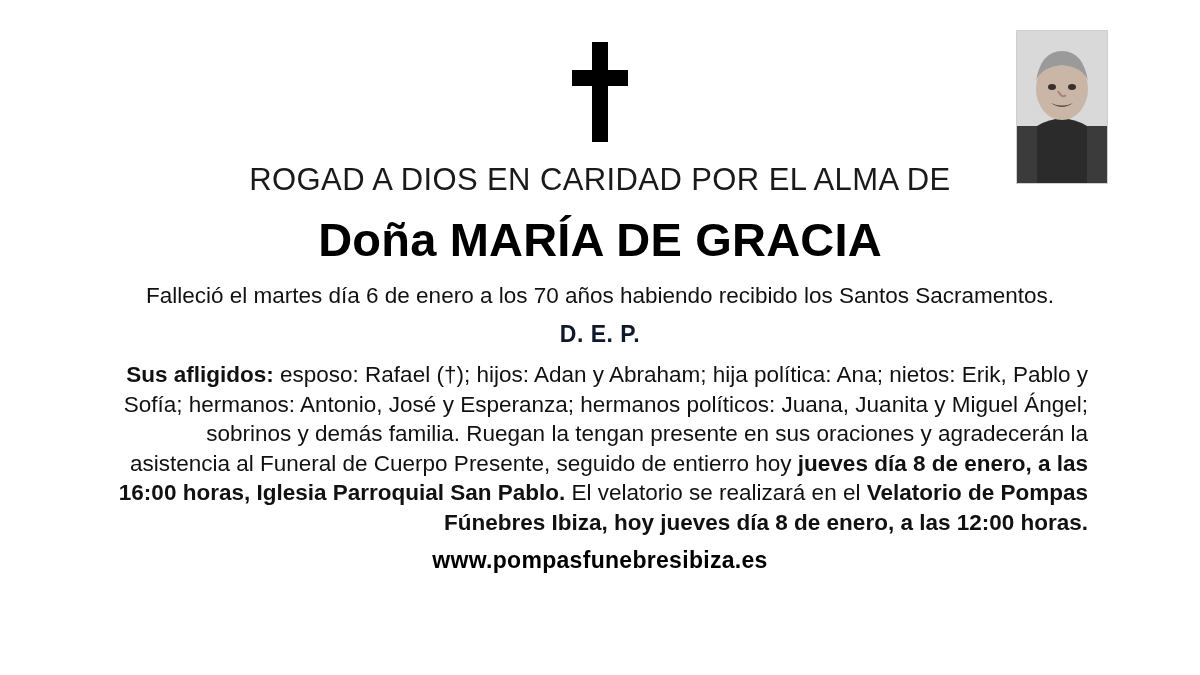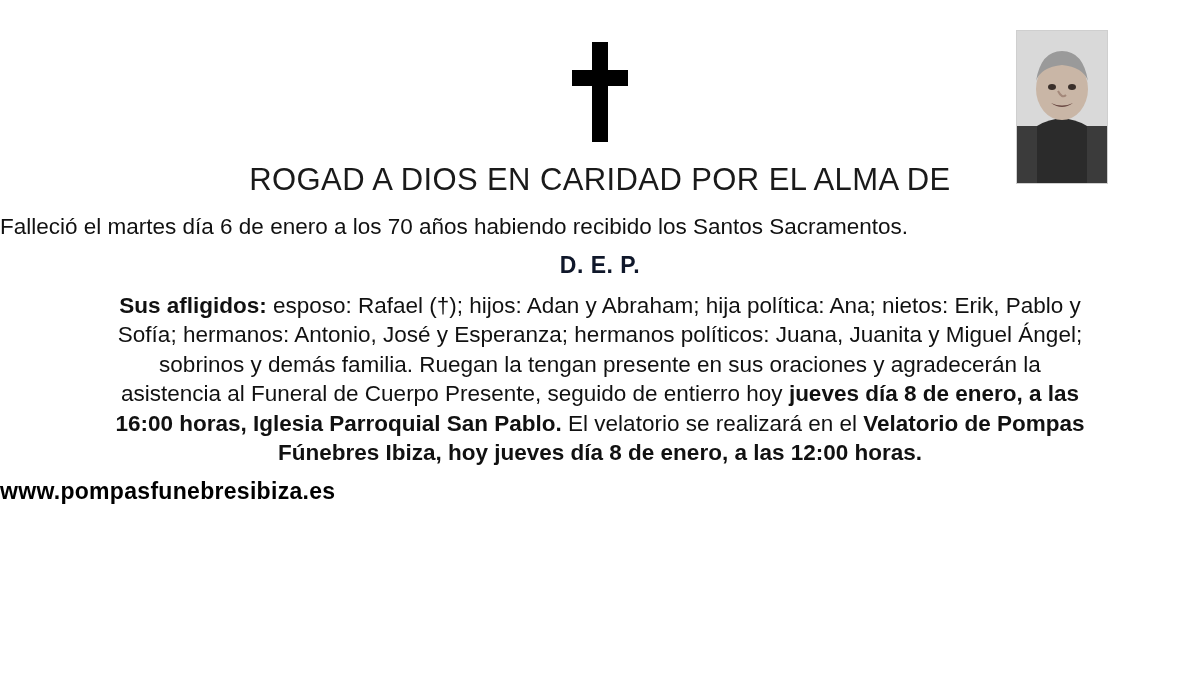--- a/index.html
+++ b/index.html
@@ -72,42 +72,43 @@
   .deceased {
     text-align: center;
     font-weight: bold;
     font-size: 47px;
     line-height: 1.18;
     letter-spacing: 0.2px;
     margin-top: 14px;
     color: #000;
   }
   .died {
-    text-align: left;
+    text-align: center;
     font-size: 22.5px;
     margin-top: 16px;
     color: #111;
   }
   .dep {
     text-align: center;
     font-weight: bold;
     font-size: 23px;
     margin-top: 12px;
     letter-spacing: 0.5px;
     color: #0f172a;
   }
   .body-text {
     margin: 12px 112px 0 112px;
     font-size: 22.5px;
     line-height: 1.31;
-    text-align: center;
+    text-align: right;
     color: #111;
   }
   .body-text b { font-weight: bold; }
   .website {
+    text-align: center;
     font-weight: bold;
     font-size: 23px;
     margin-top: 10px;
     letter-spacing: 0.3px;
     color: #000;
   }
 </style>
 </head>
 <body>
 
@@ -130,20 +131,21 @@
   <div class="cross-wrap">
     <div class="cross">
       <div class="v"></div>
       <div class="h"></div>
     </div>
   </div>
 
   <div class="line1">ROGAD A DIOS EN CARIDAD POR EL ALMA DE</div>
 
   <div class="deceased">
+    <div>Doña MARÍA DE GRACIA</div>
   </div>
 
   <div class="died">Falleció el martes día 6 de enero a los 70 años habiendo recibido los Santos Sacramentos.</div>
 
   <div class="dep">D. E. P.</div>
 
   <div class="body-text">
     <b>Sus afligidos:</b><span> esposo: Rafael (†); hijos: Adan y Abraham; hija política: Ana; nietos: Erik, Pablo y Sofía; hermanos: Antonio, José y Esperanza; hermanos políticos: Juana, Juanita y Miguel Ángel; sobrinos y demás familia. Ruegan la tengan presente en sus oraciones y agradecerán la asistencia al Funeral de Cuerpo Presente, seguido de entierro hoy </span><b>jueves día 8 de enero, a las 16:00 horas, Iglesia Parroquial San Pablo.</b><span> El velatorio se realizará en el </span><b>Velatorio de Pompas Fúnebres Ibiza, hoy jueves día 8 de enero, a las 12:00 horas.</b>
   </div>
 

